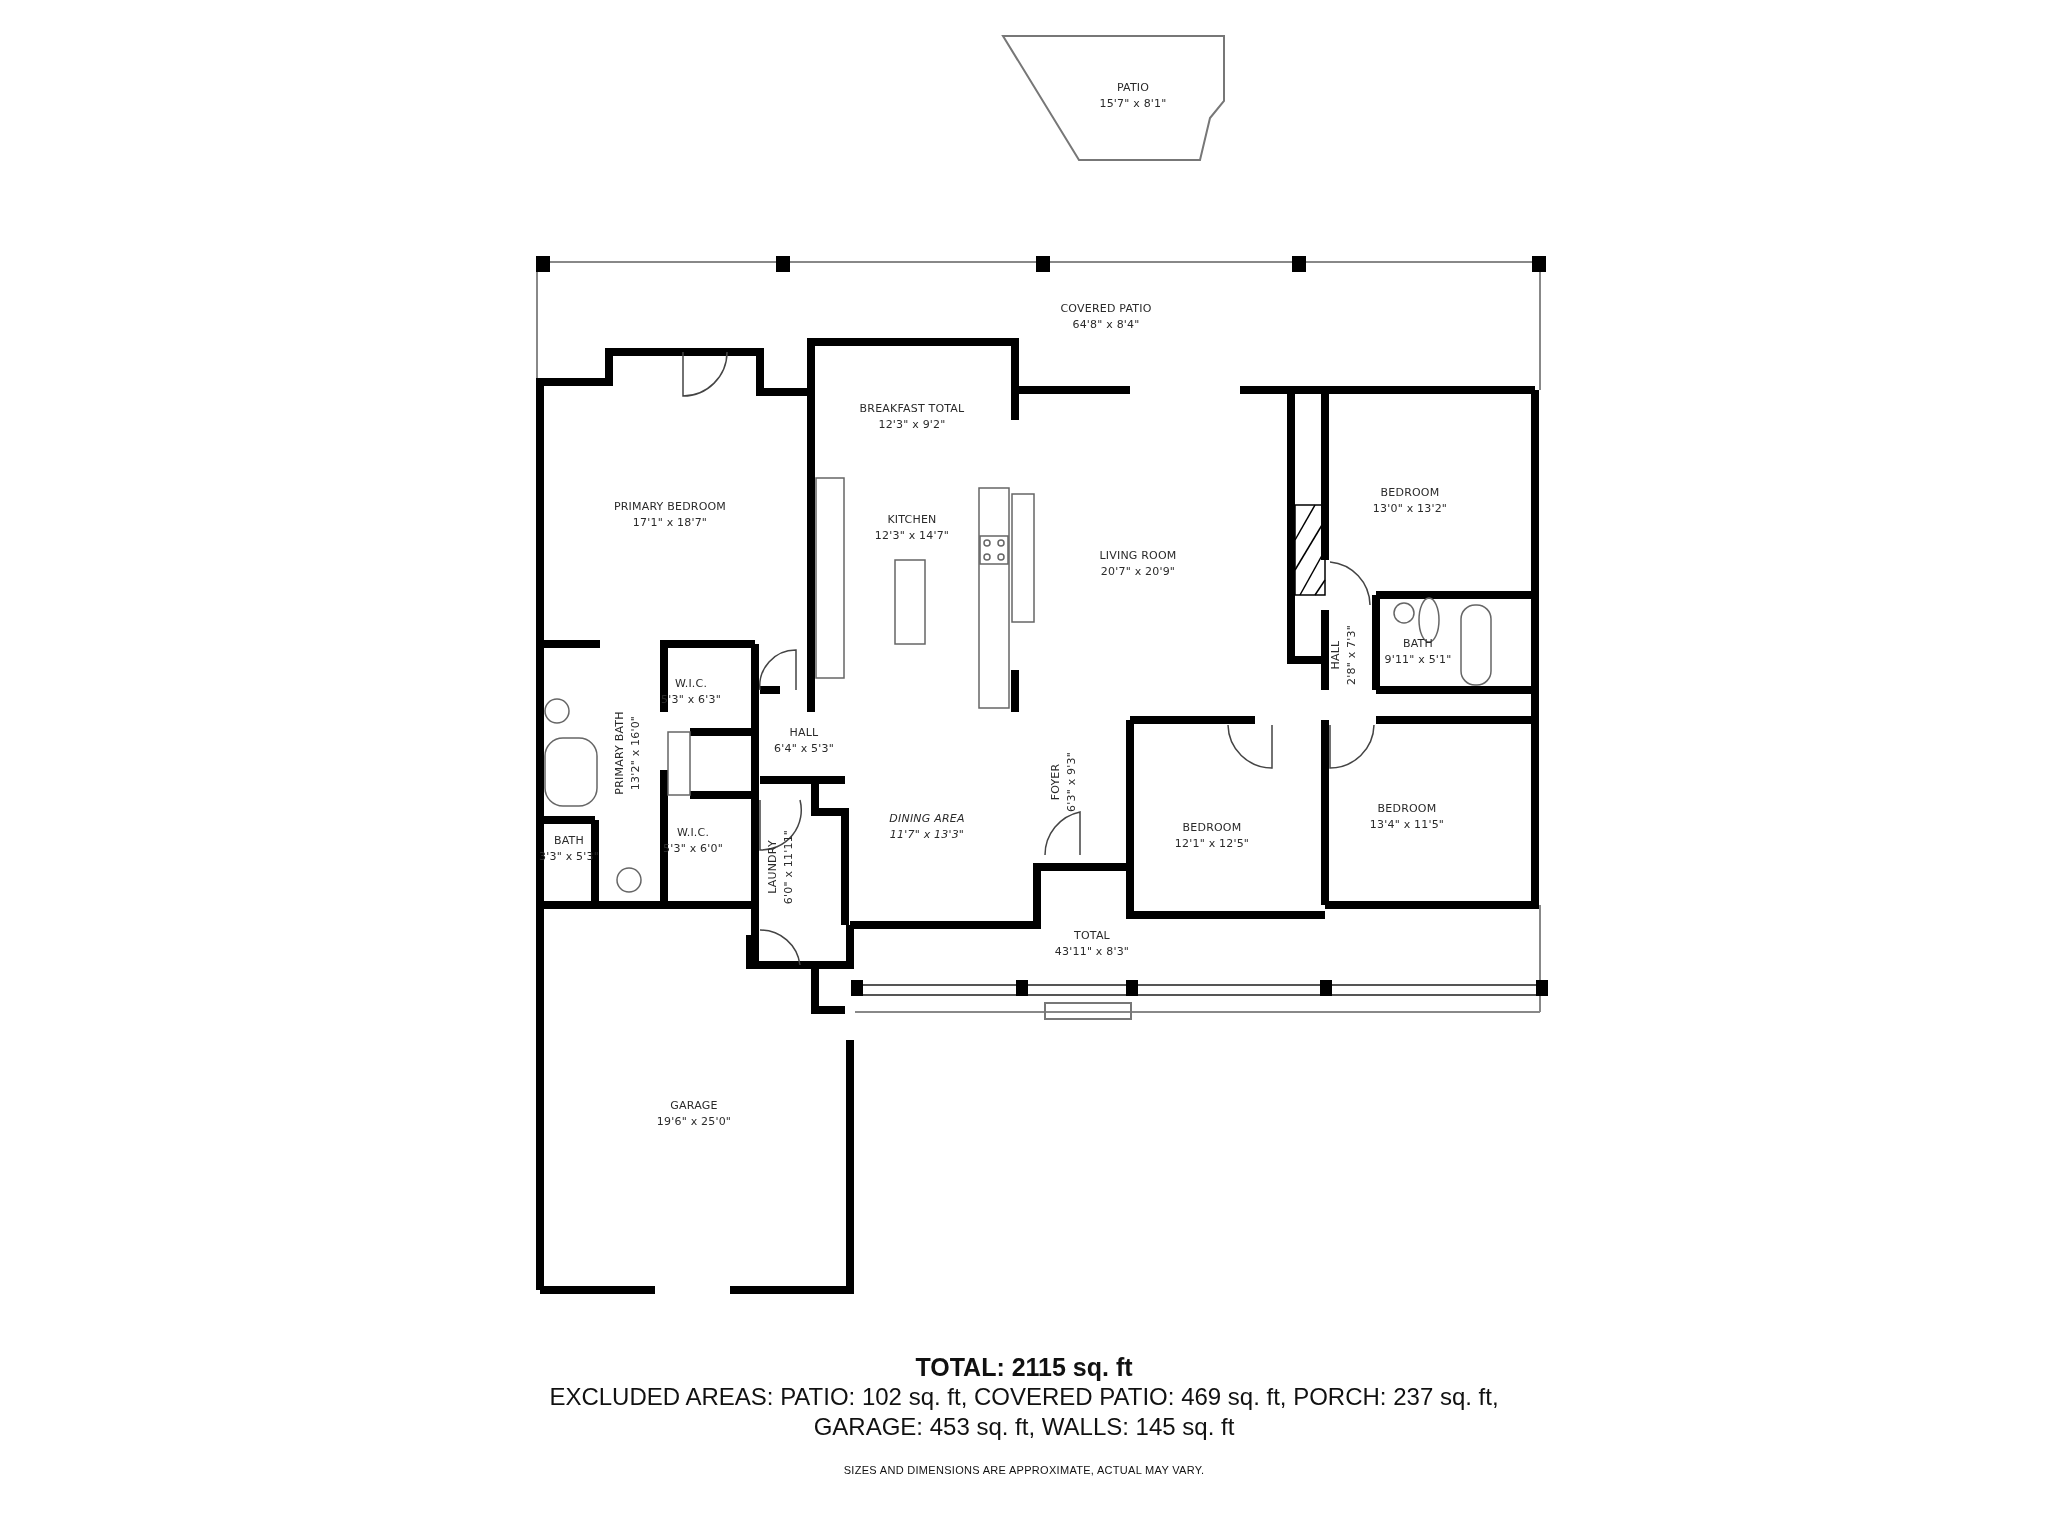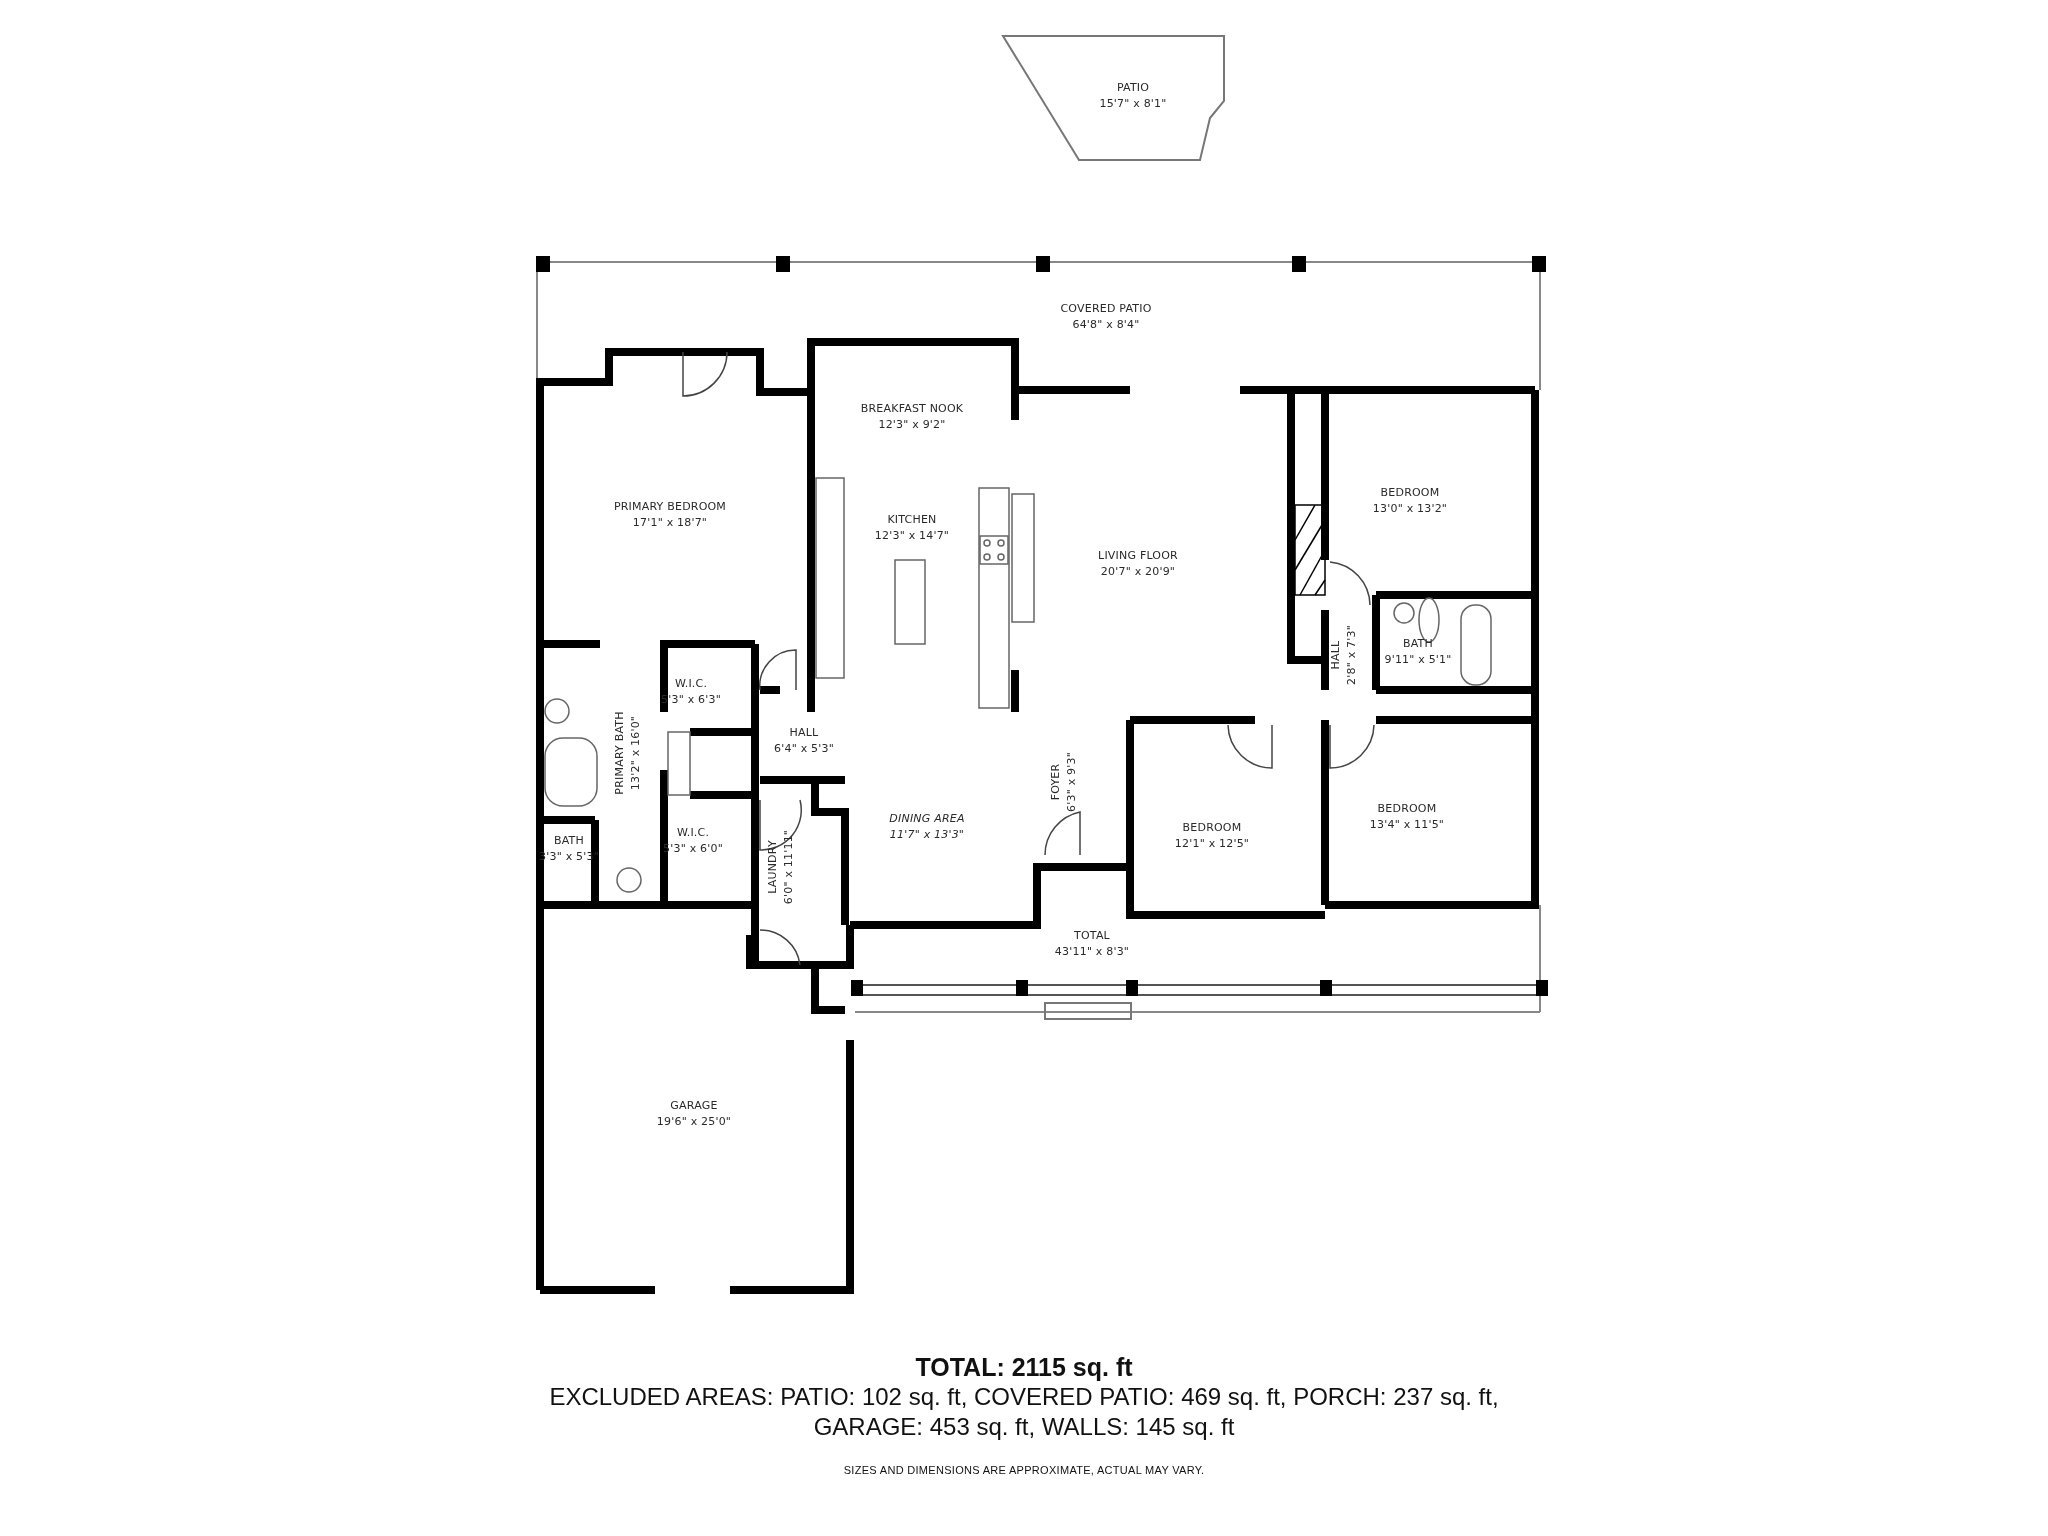--- a/index.html
+++ b/index.html
@@ -142,33 +142,33 @@
 
 <div class="room-label" style="left:1133px;top:96px;">
   <span class="nm">PATIO</span>
   <span class="dim">15'7" x 8'1"</span>
 </div>
 <div class="room-label" style="left:1106px;top:317px;">
   <span class="nm">COVERED PATIO</span>
   <span class="dim">64'8" x 8'4"</span>
 </div>
 <div class="room-label" style="left:912px;top:417px;">
-  <span class="nm">BREAKFAST NOOK</span>
+  <span class="nm">BREAKFAST TOTAL</span>
   <span class="dim">12'3" x 9'2"</span>
 </div>
 <div class="room-label" style="left:912px;top:516px;margin-top:12px;">
   <span class="nm">KITCHEN</span>
   <span class="dim">12'3" x 14'7"</span>
 </div>
 <div class="room-label" style="left:670px;top:515px;">
   <span class="nm">PRIMARY BEDROOM</span>
   <span class="dim">17'1" x 18'7"</span>
 </div>
 <div class="room-label" style="left:1138px;top:564px;">
-  <span class="nm">LIVING FLOOR</span>
+  <span class="nm">LIVING ROOM</span>
   <span class="dim">20'7" x 20'9"</span>
 </div>
 <div class="room-label" style="left:1410px;top:501px;">
   <span class="nm">BEDROOM</span>
   <span class="dim">13'0" x 13'2"</span>
 </div>
 <div class="room-label rot" style="left:1344px;top:655px;">
   <span class="nm">HALL</span>
   <span class="dim">2'8" x 7'3"</span>
 </div>

